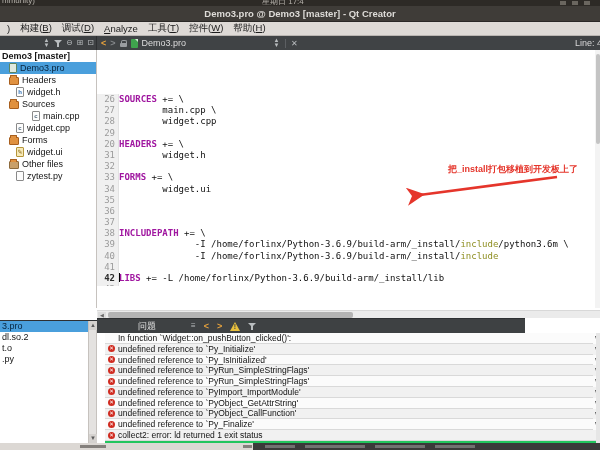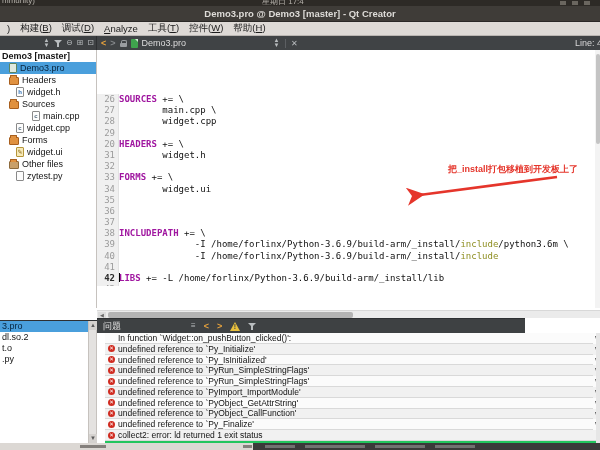--- a/index.html
+++ b/index.html
@@ -80,21 +80,21 @@
   .caret { display:inline-block; width:1px; height:9px; background:#000; margin-right:-1px; vertical-align:-1px; }
   #editor-vscroll { position:absolute; left:595px; top:50px; width:5px; height:258px; background:#f3f3f3; }
   #editor-vscroll .thumb { position:absolute; left:0.5px; top:4px; width:4px; height:90px; background:#c4c4c4; border-radius:2px; }
   #editor-hscroll { position:absolute; left:97px; top:310px; width:503px; height:8px; background:#ebebeb; border-top:1px solid #d8d8d8; }
   #editor-hscroll .arrow { position:absolute; left:1px; top:0.5px; width:8px; height:7px; background:#dcdcdc; color:#666; font-size:5px; text-align:center; line-height:7px; }
   #editor-hscroll .thumb { position:absolute; left:11px; top:1px; width:245px; height:6px; background:#b4b4b4; border-radius:2px; }
   
   #annotation-text { position:absolute; left:448px; top:163px; font-size:9px; font-weight:bold; white-space:nowrap; }
   #annotation-arrow { position:absolute; left:97px; top:50px; pointer-events:none; }
   
-  #problems-header { position:absolute; left:97px; top:318px; width:428px; height:15px; background:#3e4143; display:flex; align-items:center; padding-left:6px; border-top:1px solid #2e3032; }
+  #problems-header { position:absolute; left:97px; top:318px; width:428px; height:15px; background:#3e4143; display:flex; align-items:center; padding-left:6px; border-top:1px solid #2e3032;text-align:center; }
   #problems-header .label { font-size:9px; color:#e2e2e2; width:88px; }
   #problems-header .icons { display:flex; align-items:center; gap:8px; }
   .p-chevron { color:#e8a33d; font-size:9px; font-weight:bold; }
   .warn-tri { position:relative; width:0; height:0; border-left:5px solid transparent; border-right:5px solid transparent; border-bottom:9px solid #e7bf3c; }
   .warn-tri::after { content:"!"; position:absolute; left:-1.5px; top:1px; font-size:7px; font-weight:bold; color:#3e4143; }
   #problems-rows { position:absolute; left:105px; top:333px; width:503px; height:110px; background:#22c55e; overflow:hidden; }
   .prob-row { position:relative; height:10.8px; border-bottom:1px solid #d9d9d9; display:flex; align-items:center; font-size:8.5px; color:#111; }
   .prob-row:nth-child(even) { background:#f1f1f1; }
   .prob-row:nth-child(odd) { background:#fbfbfb; }
   .err-ico { flex:none; width:7px; height:7px; margin:0 3px 0 3px; border-radius:50%; background:#d02b20; color:#fff; font-size:5.5px; font-weight:bold; text-align:center; line-height:7px; }

